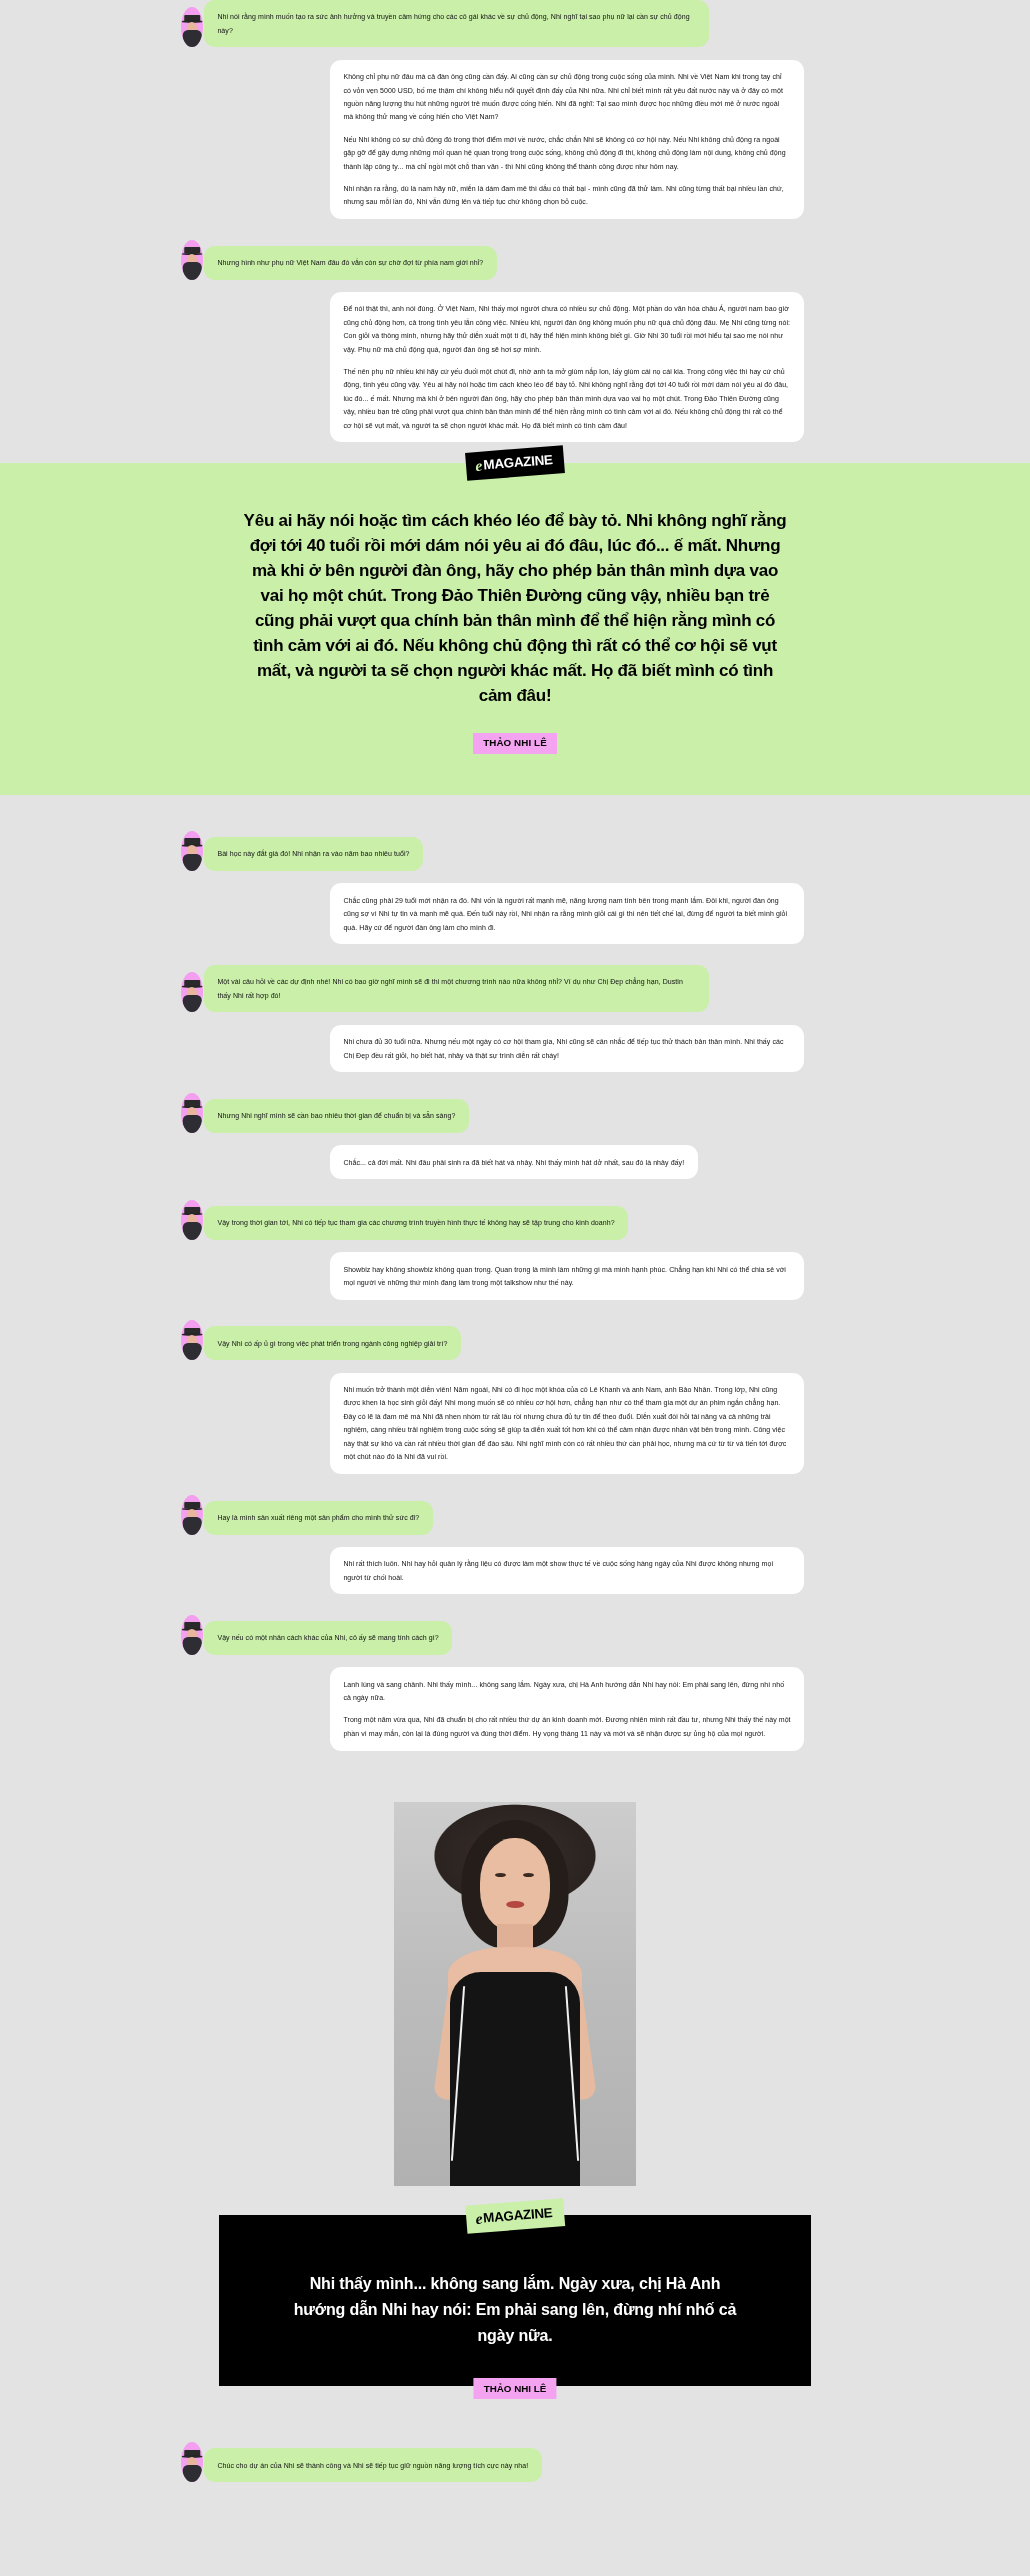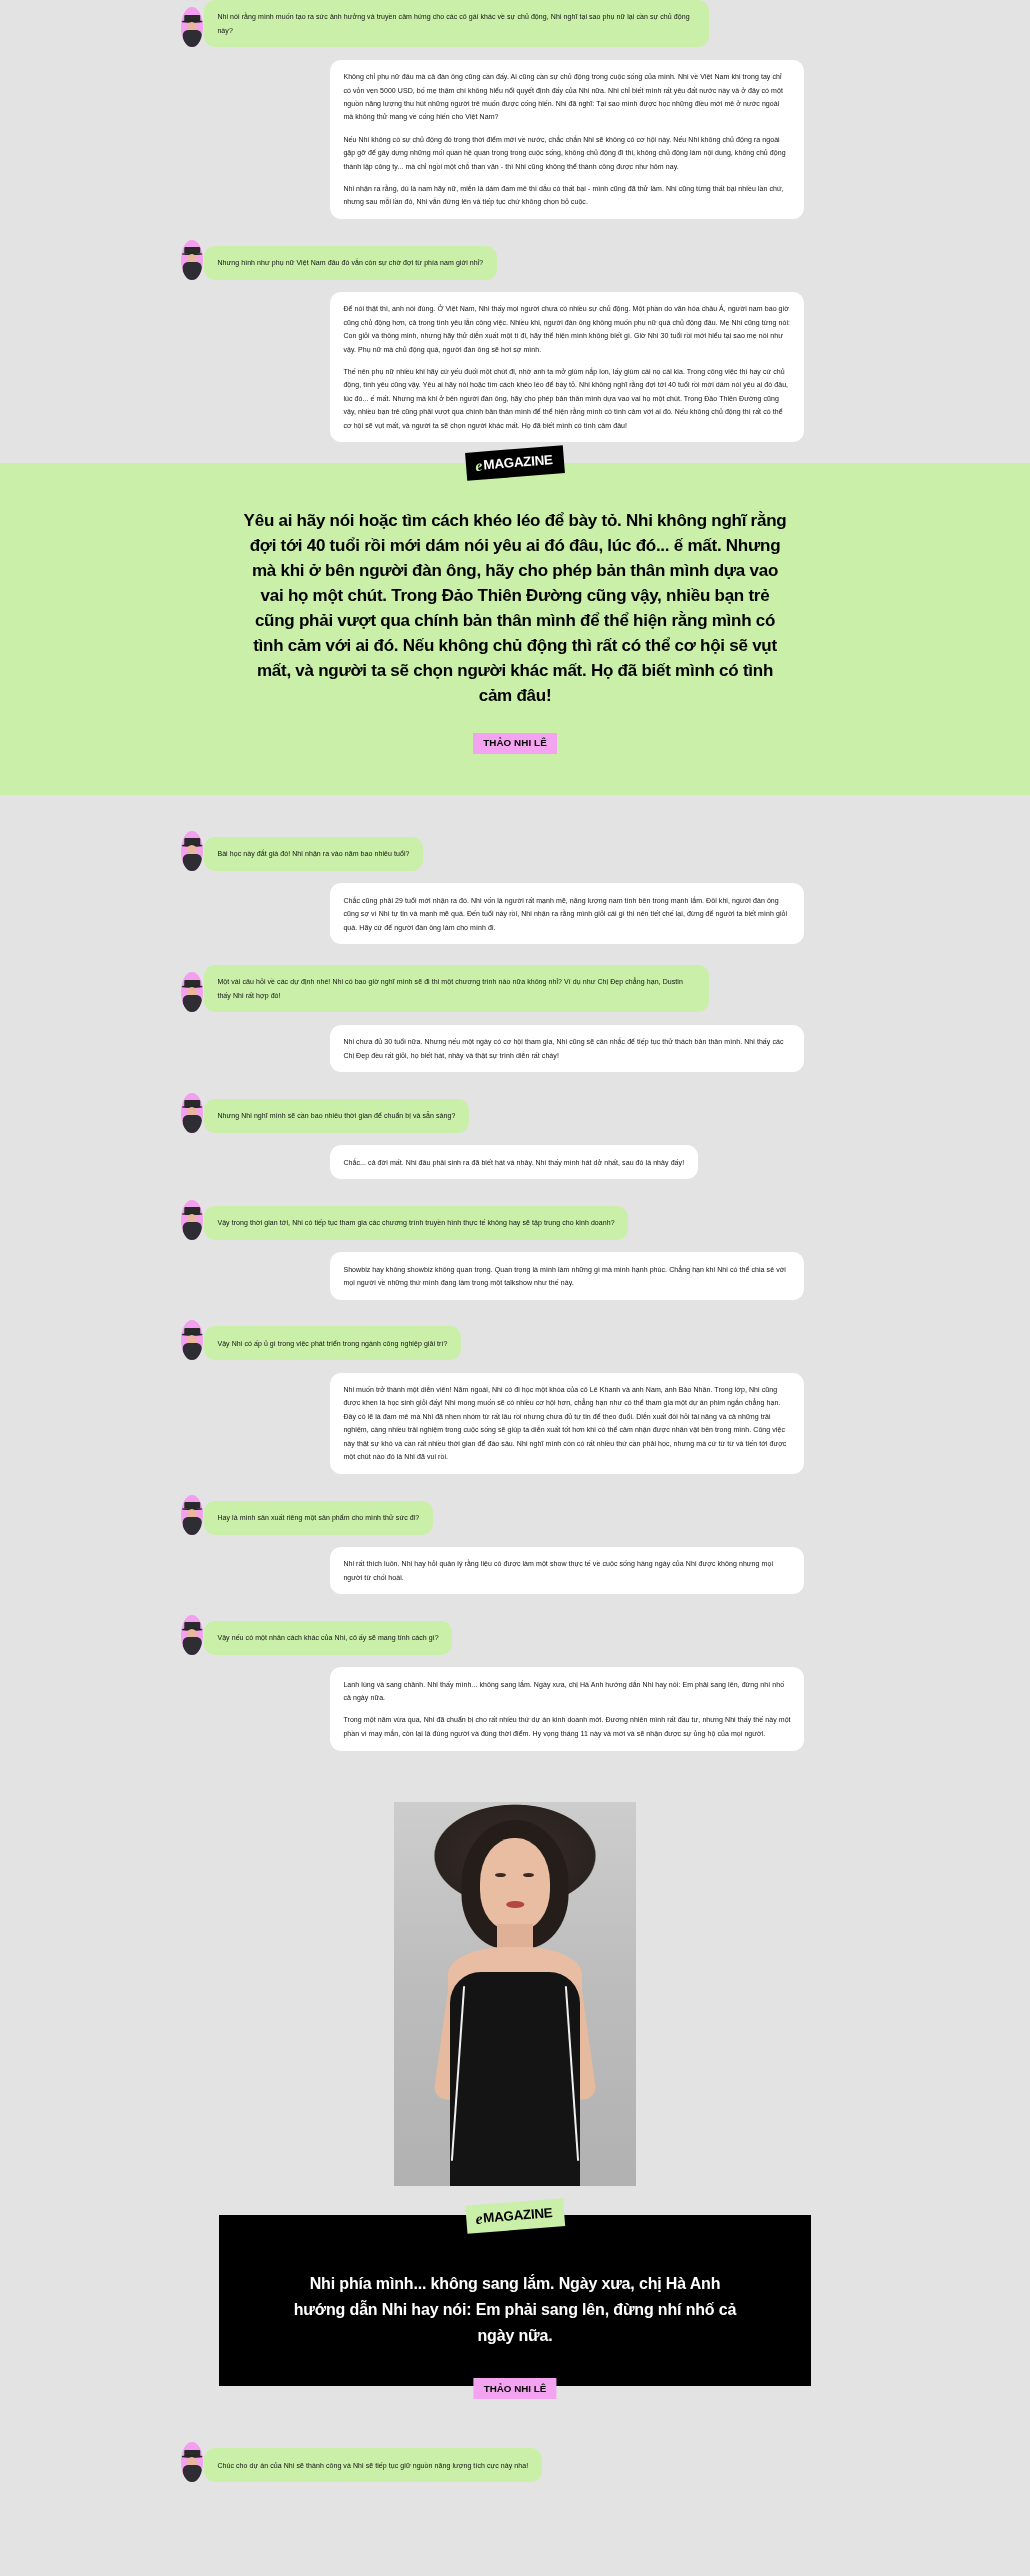--- a/index.html
+++ b/index.html
@@ -466,21 +466,21 @@
     </div>
   </div>
 
   <div class="sp-56"></div>
 
   <div class="quote-black">
     <div class="emag-badge2">
       <span class="e">e</span>
         <span>MAGAZINE</span>
     </div>
-    <div class="qtext2">Nhi phía mình... không sang lắm. Ngày xưa, chị Hà Anh hướng dẫn Nhi hay nói: Em phải sang lên, đừng nhí nhố cả ngày nữa.</div>
+    <div class="qtext2">Nhi thấy mình... không sang lắm. Ngày xưa, chị Hà Anh hướng dẫn Nhi hay nói: Em phải sang lên, đừng nhí nhố cả ngày nữa.</div>
     <div class="attrib2">THẢO NHI LÊ</div>
   </div>
 
   <div class="sp-70"></div>
   <div class="sp-40"></div>
 
   <div class="chat-wrap" id="chat-bottom">
       <div class="msg-row q">
         <div class="avatar">
           <div class="hat"></div>

